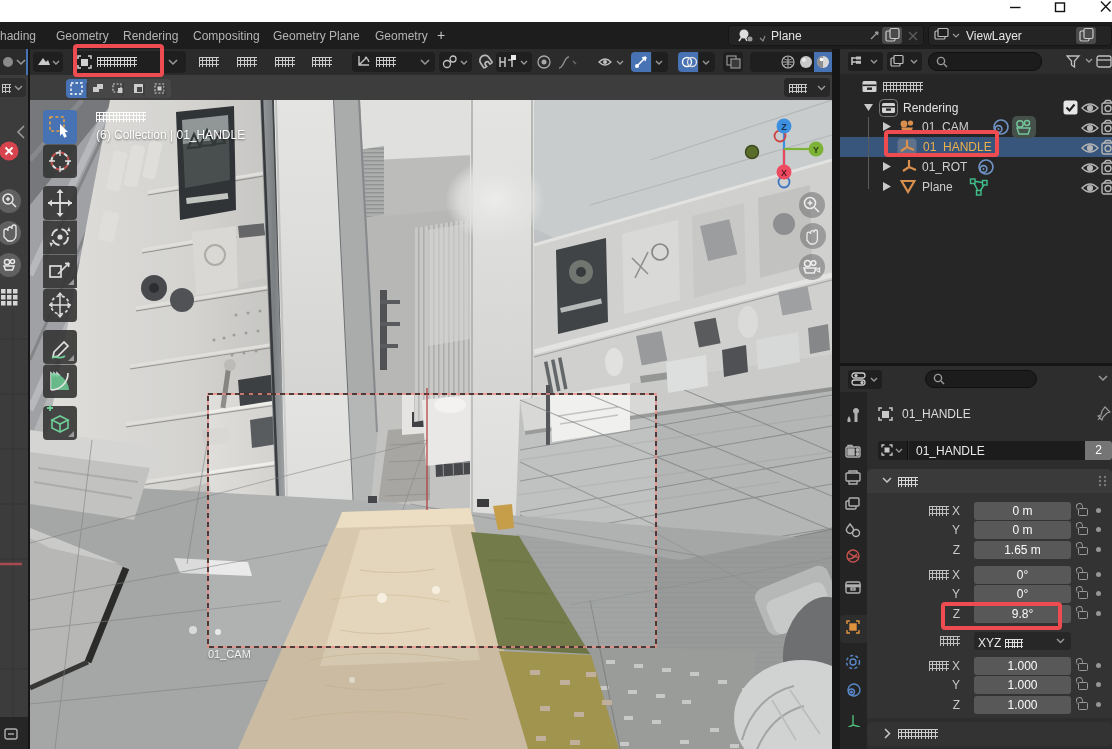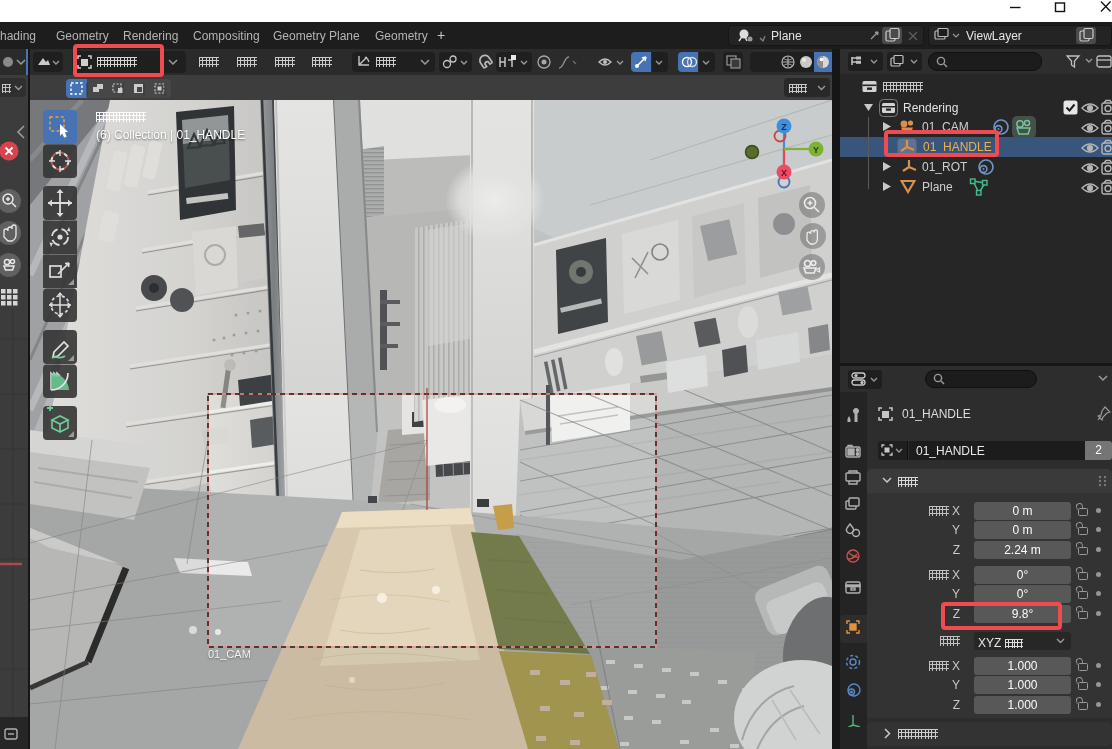--- a/index.html
+++ b/index.html
@@ -887,21 +887,21 @@
 
 <div class="lbl" style="top:141px"><i class="c"></i><i class="c"></i> X</div>
 <div class="fld" style="top:139px">0 m</div>
       <div class="lok" style="top:140px"></div>
       <div class="dot" style="top:145px"></div>
 <div class="lbl" style="top:160px">Y</div>
 <div class="fld" style="top:158px">0 m</div>
       <div class="lok" style="top:159px"></div>
       <div class="dot" style="top:164px"></div>
 <div class="lbl" style="top:180px">Z</div>
-<div class="fld" style="top:178px">2.24 m</div>
+<div class="fld" style="top:178px">1.65 m</div>
       <div class="lok" style="top:179px"></div>
       <div class="dot" style="top:184px"></div>
 
 <div class="lbl" style="top:205px"><i class="c"></i><i class="c"></i> X</div>
 <div class="fld" style="top:203px">0°</div>
       <div class="lok" style="top:204px"></div>
       <div class="dot" style="top:209px"></div>
 <div class="lbl" style="top:224px">Y</div>
 <div class="fld" style="top:222px">0°</div>
       <div class="lok" style="top:223px"></div>

